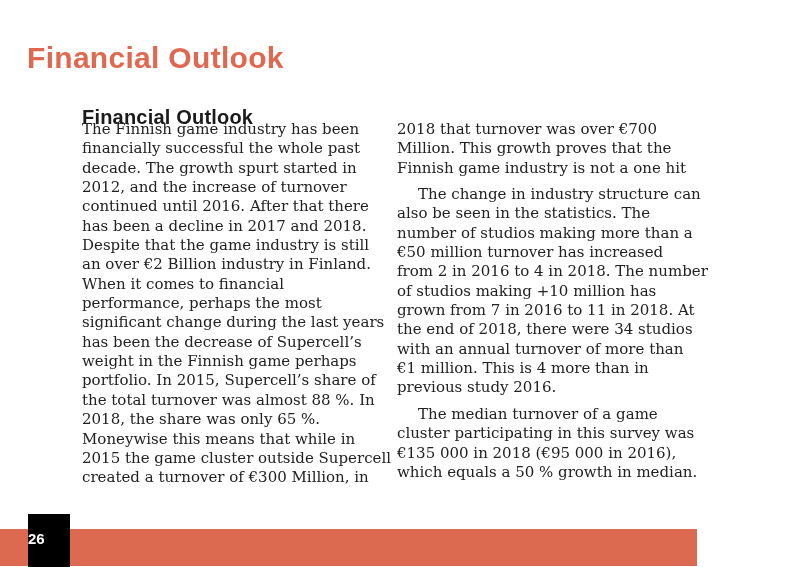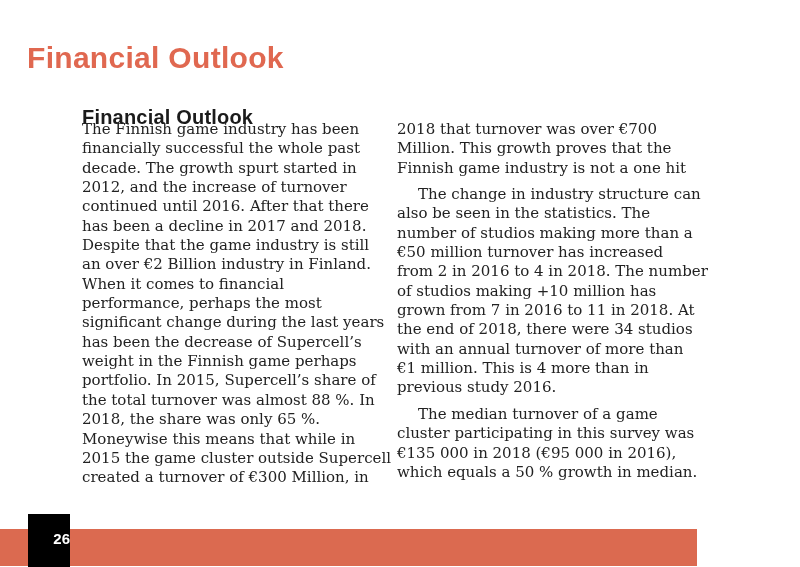--- a/index.html
+++ b/index.html
@@ -61,21 +61,21 @@
     left: 28px;
     top: 514px;
     width: 42px;
     height: 53px;
     box-sizing: border-box;
     padding-top: 16px;
     background: var(--tab-bg, #000000);
     color: var(--tab-text, #ffffff);
     font-size: 15px;
     font-weight: bold;
-    text-align: right;
+    text-align: left;
   }
 </style>
 </head>
 <body>
 
 <div class="page" style="--title-accent: #E06850; --bar-accent: #DB6A50; --body-text: #222222; --heading-text: #1B1B1B; --tab-bg: #000000; --tab-text: #FFFFFF;">
 
   <h1 class="main-title">Financial Outlook</h1>
 
   <h2 class="section-heading">Financial Outlook</h2>

